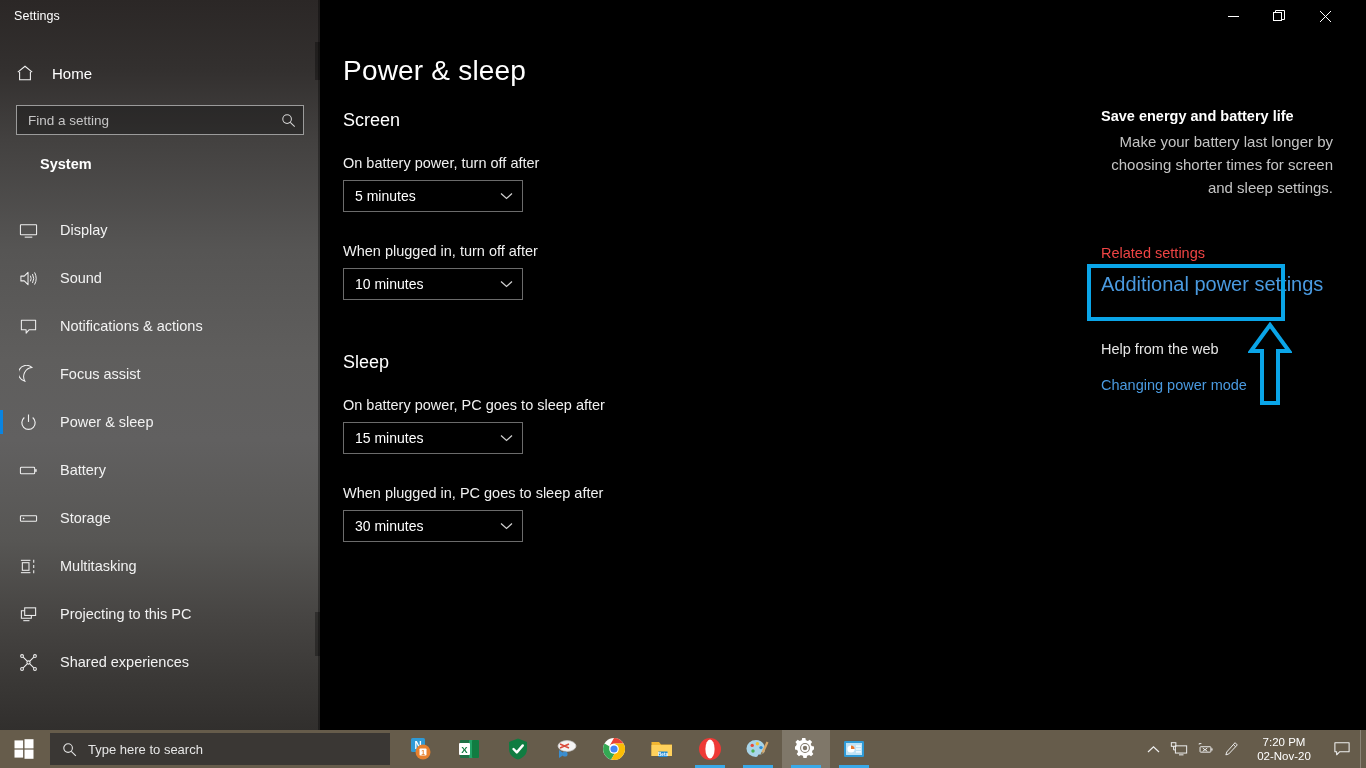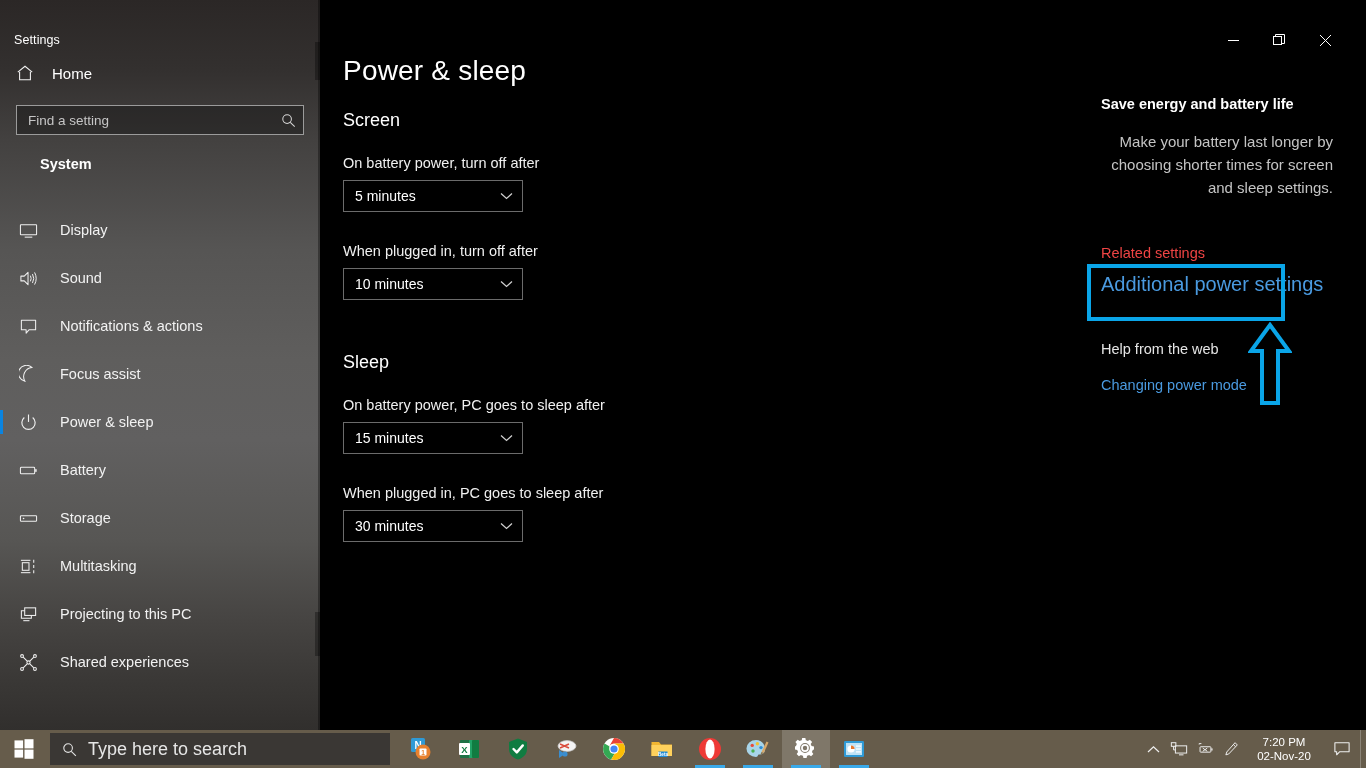--- a/index.html
+++ b/index.html
@@ -8,21 +8,20 @@
     background:#000;
     font-family:"Liberation Sans", sans-serif;
     -webkit-font-smoothing:antialiased;
   }
   #app{ position:relative; width:1366px; height:768px; background:#000; }
 
   
   #titlebar{
     position:absolute; left:0; top:0; width:1366px; height:32px;
     z-index:30;
-    margin-top:24px;
   }
   #titlebar-label{
     position:absolute; left:14px; top:9px;
     font-size:12.5px; color:#ffffff; letter-spacing:.1px;
   }
   .wincontrol{
     position:absolute; top:0; width:46px; height:32px;
     display:flex; align-items:center; justify-content:center;
     color:#ffffff;
   }
@@ -126,21 +125,21 @@
     position:absolute; left:23px; width:180px; height:32px;
     border:1px solid #6b6b6b; background:#000;
     display:flex; align-items:center; justify-content:space-between;
     padding:0 9px 0 11px; cursor:default;gap:36px;
   }
   .dropdown .val{ font-size:14px; color:#ffffff; }
   .dropdown .chev{ color:#d0d0d0; display:flex; align-items:center; }
 
   
   #rightpanel{ position:absolute; left:1101px; top:0; width:260px; }
-  #rp-title{ position:absolute; left:0; top:96px; font-size:14.5px; font-weight:bold; color:#ffffff; }
+  #rp-title{ position:absolute; left:0; top:108px; font-size:14.5px; font-weight:bold; color:#ffffff; }
   #rp-desc{
     position:absolute; left:0; top:130px; width:232px;
     font-size:15px; line-height:23px; color:#c4c4c4;text-align:right;
   }
   #rp-related{ position:absolute; left:0; top:245px; font-size:14.5px; color:#ef4444; }
   #rp-link-additional{
     position:absolute; left:0; top:273px; font-size:20px; color:#4a9ae0; cursor:pointer;
   }
   #rp-help{ position:absolute; left:0; top:341px; font-size:14.5px; color:#e5e5e5; }
   #rp-link-changing{
@@ -164,21 +163,21 @@
   }
   #start-button{
     position:absolute; left:0; top:0; width:48px; height:38px;
     display:flex; align-items:center; justify-content:center;
   }
   #tb-search{
     position:absolute; left:50px; top:3px; width:340px; height:32px;
     background:#3a3734; display:flex; align-items:center;
   }
   #tb-search-icon{ width:38px; display:flex; align-items:center; justify-content:center; color:#e2e2e2; }
-  #tb-search-text{ font-size:18px; color:#e6e6e6; }
+  #tb-search-text{ font-size:13px; color:#e6e6e6; }
 
   #tb-icons{ position:absolute; left:398px; top:0; height:38px; display:flex; }
   .tb-app{
     width:48px; height:38px; position:relative;
     display:flex; align-items:center; justify-content:center;
   }
   .tb-app.active-bg{ background:rgba(255,255,255,.17); }
   .tb-app .underline{
     position:absolute; bottom:0; left:9px; width:30px; height:3px;
     background:#3aa9e8; display:none;

